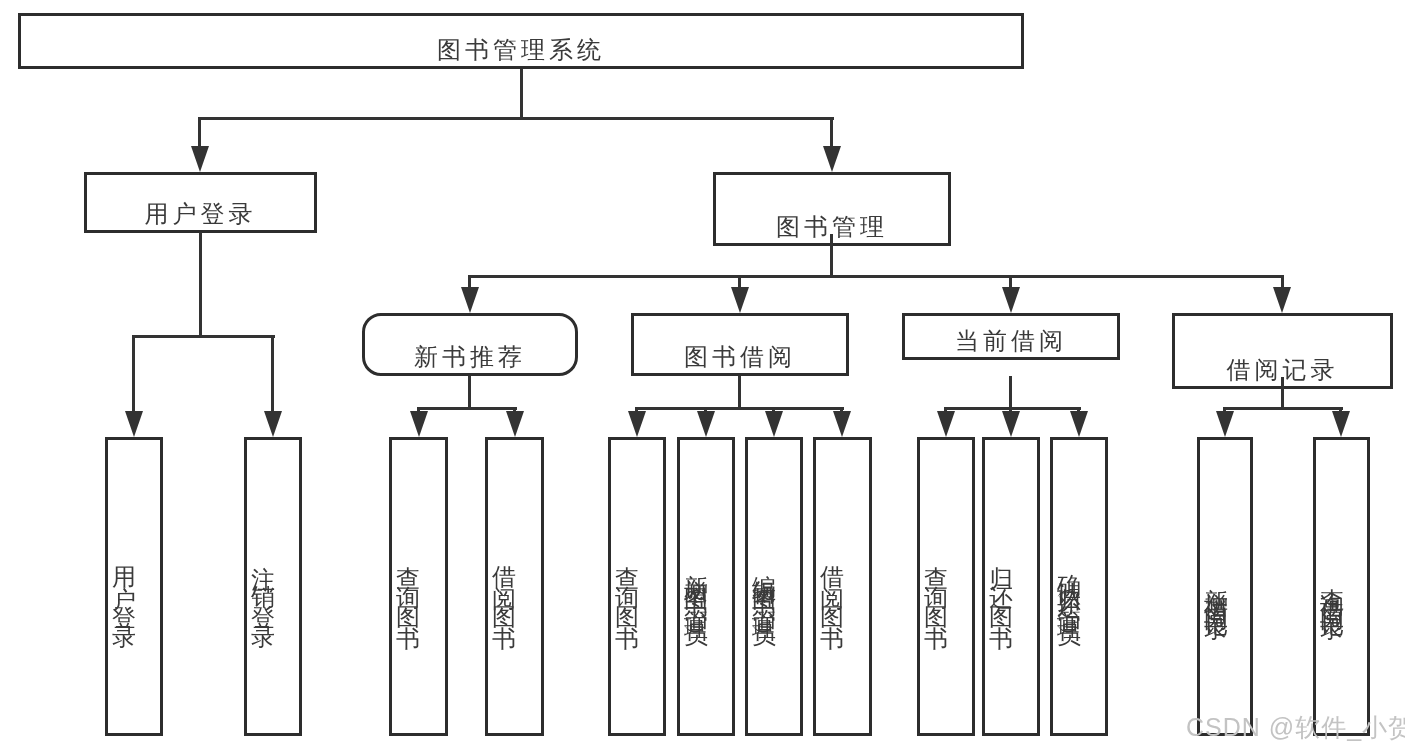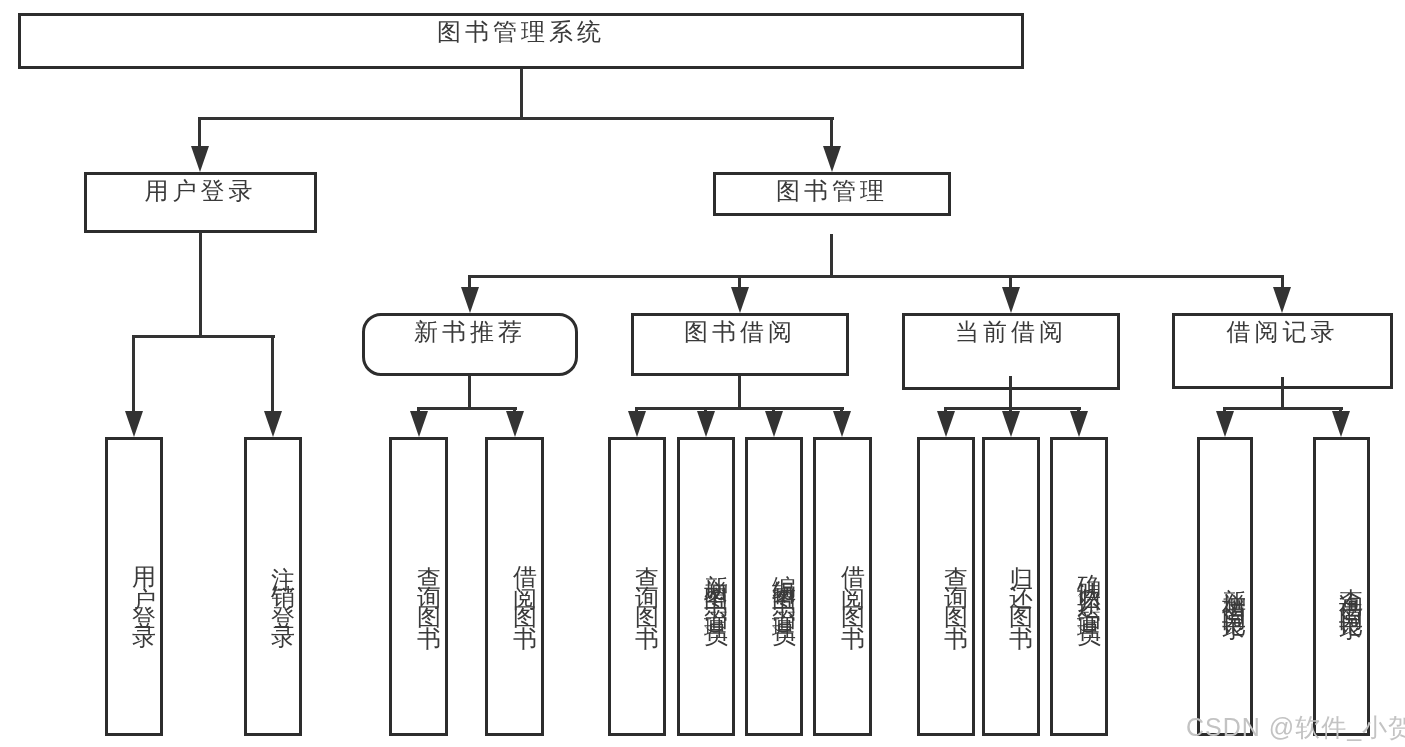--- a/index.html
+++ b/index.html
@@ -3,21 +3,21 @@
 <meta charset="utf-8">
 <style>
   html,body{margin:0;padding:0;background:#ffffff;}
   .canvas{
     position:relative; width:1405px; height:747px; background:#ffffff;
     font-family:"Liberation Sans", sans-serif; overflow:hidden;
   }
   .node{
     position:absolute; box-sizing:border-box; background:#ffffff;
     border:3px solid #2d2d2d; color:#3a3a3a;
-    display:flex; align-items:flex-start; justify-content:center;
+    display:flex; align-items:flex-end; justify-content:center;
     font-size:24px; letter-spacing:4px; white-space:nowrap;
   }
   .leaf{
     writing-mode:vertical-rl; font-size:24px; letter-spacing:6px;
   }
   .sp4{letter-spacing:20px;}
   .sp6{letter-spacing:6px;}
   .sp9{letter-spacing:7px;}
   .vl{position:absolute; width:3px; background:#333333;}
   .hl{position:absolute; height:3px; background:#333333;}
@@ -43,21 +43,21 @@
   <div class="vl" style="left:520px; top:69px; height:48px;"></div>
   <div class="hl" style="left:199px; top:117px; width:635px;"></div>
   <div class="vl" style="left:198px; top:117px; height:33px;"></div>
   <div class="tri" style="left:191px; top:146px;"></div>
   <div class="vl" style="left:830px; top:117px; height:33px;"></div>
   <div class="tri" style="left:823px; top:146px;"></div>
 
   <div class="node" style="left:84px; top:172px; width:233px; height:61px;">
     <span>用户登录</span>
   </div>
-  <div class="node" style="left:713px; top:172px; width:238px; height:44px;">
+  <div class="node" style="left:713px; top:172px; width:238px; height:74px;">
     <span>图书管理</span>
   </div>
 
   <div class="vl" style="left:199px; top:232px; height:103px;"></div>
   <div class="hl" style="left:132px; top:335px; width:143px;"></div>
   <div class="vl" style="left:132px; top:335px; height:78px;"></div>
   <div class="tri" style="left:125px; top:411px;"></div>
   <div class="vl" style="left:271px; top:335px; height:78px;"></div>
   <div class="tri" style="left:264px; top:411px;"></div>
 
@@ -71,21 +71,21 @@
   <div class="tri" style="left:1002px; top:287px;"></div>
   <div class="vl" style="left:1281px; top:275px; height:16px;"></div>
   <div class="tri" style="left:1273px; top:287px;"></div>
 
   <div class="node" style="left:362px; top:313px; width:216px; height:63px;border-radius:19px;">
     <span>新书推荐</span>
   </div>
   <div class="node" style="left:631px; top:313px; width:218px; height:63px;">
     <span>图书借阅</span>
   </div>
-  <div class="node" style="left:902px; top:313px; width:218px; height:77px;">
+  <div class="node" style="left:902px; top:313px; width:218px; height:47px;">
     <span>当前借阅</span>
   </div>
   <div class="node" style="left:1172px; top:313px; width:221px; height:76px;">
     <span>借阅记录</span>
   </div>
 
   <div class="vl" style="left:468px; top:376px; height:34px;"></div>
   <div class="hl" style="left:417px; top:407px; width:100px;"></div>
   <div class="vl" style="left:417px; top:407px; height:8px;"></div>
   <div class="tri" style="left:410px; top:411px;"></div>

